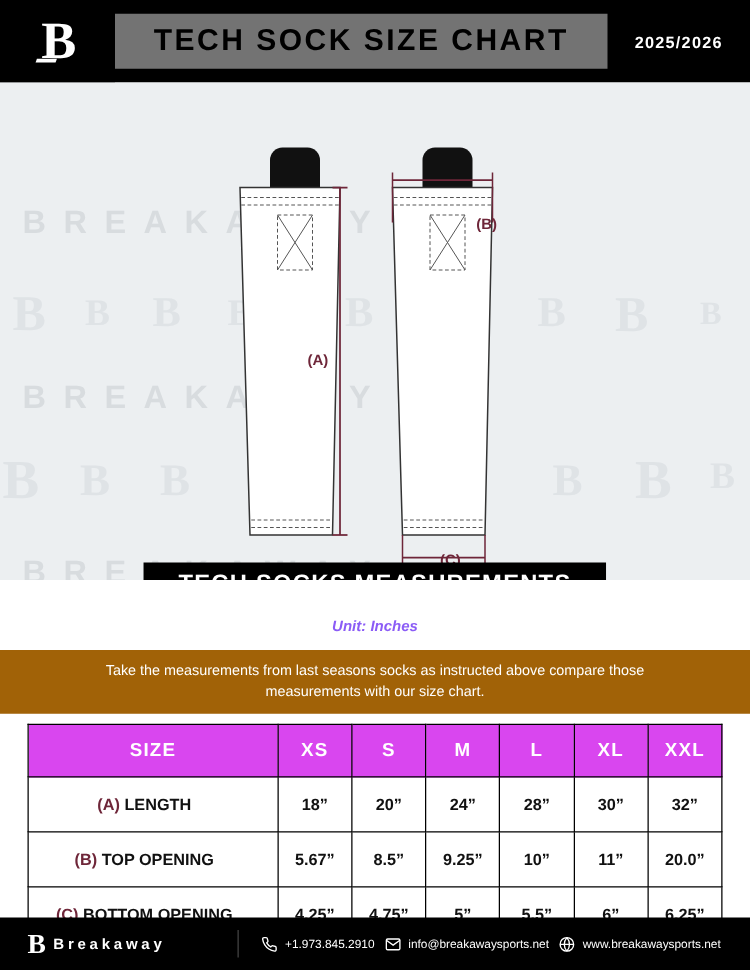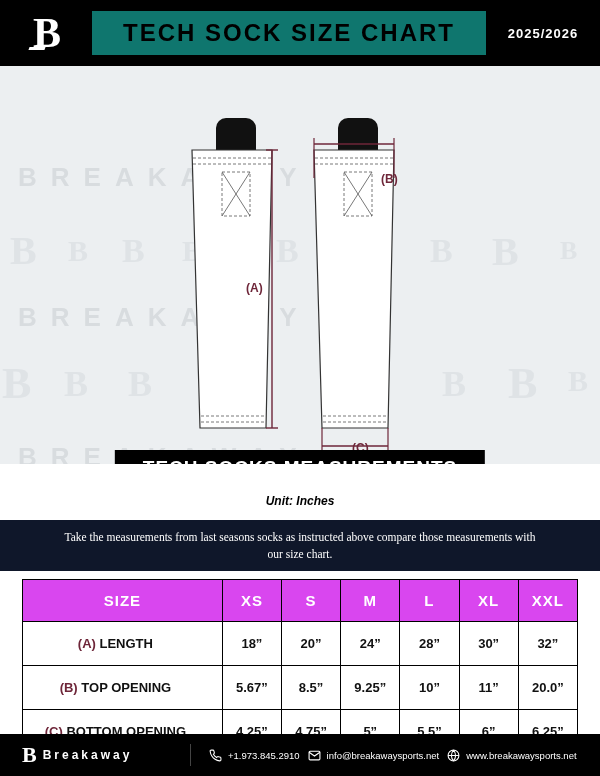--- a/index.html
+++ b/index.html
@@ -41,21 +41,21 @@
     content:"";
     position:absolute;
     left:-4px; bottom:4px;
     width:16px; height:3px;
     background:#fff;
     transform: skewX(-20deg);
   }
   .title-plate {
     flex: 1;
     height: 44px;
-    background: #0f766e;
+    background: #737373;
     display: flex;
     align-items: center;
     justify-content: center;
   }
   .title-plate h1 {
     font-size: 24px;
     font-weight: bold;
     letter-spacing: 2px;
     color: #000;
     font-family: "Liberation Sans", sans-serif;
@@ -115,32 +115,31 @@
     font-size: 19px;
     font-weight: bold;
     letter-spacing: 1px;
     white-space: nowrap;
   }
   .unit {
     text-align: center;
     font-size: 12px;
     font-style: italic;
     font-weight: bold;
-    color: #000000;
+    color: #8b5cf6;
     margin-top: 30px;
   }
 
   .instructions {
-    background: #0f172a;
+    background: #a16207;
     color: #fff;
     font-size: 11.5px;
     text-align: center;
     padding: 9px 56px;
     line-height: 1.45;
-    font-family: Liberation Serif, serif;
   }
 
   
   .table-zone {
     padding: 8px 22px 0 22px;
   }
   table {
     width: 100%;
     border-collapse: collapse;
     table-layout: fixed;

